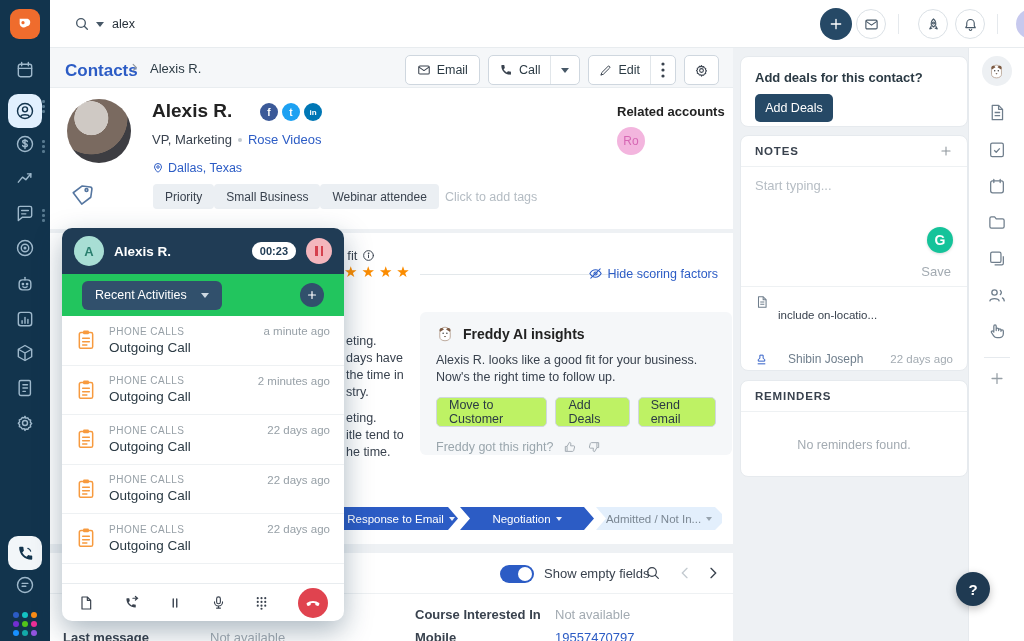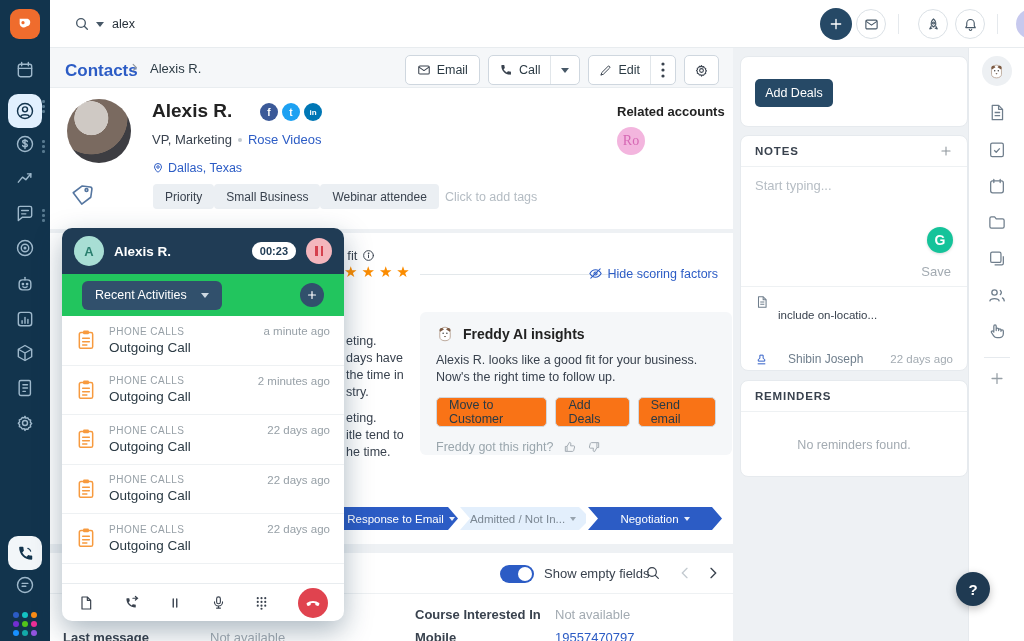--- a/index.html
+++ b/index.html
@@ -49,34 +49,34 @@
   .soc { width:18px; height:18px; border-radius:50%; color:#fff; font-size:10px; font-weight:bold; display:flex; align-items:center; justify-content:center; }
   .csub { position:absolute; left:102px; top:44px; font-size:13px; color:#39424e; display:flex; align-items:center; gap:6px; }
   .dotsep { width:4px; height:4px; border-radius:50%; background:#c3cad0; }
   .bluelink { color:#2c5cc5; }
   .cloc { position:absolute; left:102px; top:73px; font-size:12.5px; color:#2c5cc5; display:flex; align-items:center; gap:4px; }
   .tagicon { position:absolute; left:20px; top:95px; color:#5576a0; }
   .tagrow { position:absolute; left:103px; top:96px; display:flex; align-items:center; }
   .tagpill { height:25px; background:#ebeff3; border-radius:4px; font-size:12px; color:#39424e; display:flex; align-items:center; padding:0 12px; }
   .addtags { font-size:12.5px; color:#b4bcc3; margin-left:6px; }
   .relacc-label { position:absolute; left:567px; top:16px; font-size:13px; font-weight:bold; color:#222; }
-  .relacc-av { position:absolute; left:567px; top:39px; width:28px; height:28px; border-radius:50%; background:#f3b5de; color:#d667b4; font-size:14px; display:flex; align-items:center; justify-content:center;font-family:Liberation Serif, serif; }
+  .relacc-av { position:absolute; left:567px; top:39px; width:28px; height:28px; border-radius:50%; background:#f3b5de; color:#d667b4; font-size:12px; display:flex; align-items:center; justify-content:center; }
 
   
   .scorecard { position:absolute; left:50px; top:233px; width:683px; height:311px; background:#fff; }
   .fitlabel { position:absolute; left:254px; top:15px; font-size:13px; color:#39424e; display:flex; gap:5px; align-items:center; }
   .stars { position:absolute; left:294px; top:30px; font-size:15px; color:#fb8c00; letter-spacing:4px; }
   .fitline { position:absolute; left:370px; top:41px; width:238px; height:1px; background:#e3e8eb; }
   .hidelink { position:absolute; right:15px; top:33px; display:flex; gap:5px; align-items:center; font-size:12.5px; color:#2c5cc5; }
   .frag { position:absolute; left:296px; font-size:12.5px; line-height:17px; color:#39424e; }
   .freddypanel { position:absolute; left:370px; top:79px; width:312px; height:143px; background:#f5f7f9; border-radius:6px; padding:13px 16px; }
   .fp-title { display:flex; gap:9px; align-items:center; font-size:14px; font-weight:bold; color:#222; }
   .fp-body { margin-top:9px; font-size:12.5px; line-height:17px; color:#39424e; }
   .fp-actions { margin-top:11px; display:flex; gap:8px; }
-  .fp-btn { height:30px; background:#f97316; border:1px solid #cfd7df; border-radius:5px; font-size:12.5px; color:#2b3a44; display:flex; align-items:center; padding:0 12px; }
+  .fp-btn { height:30px; background:#bef264; border:1px solid #cfd7df; border-radius:5px; font-size:12.5px; color:#2b3a44; display:flex; align-items:center; padding:0 12px; }
   .fp-feedback { margin-top:13px; display:flex; gap:10px; align-items:center; font-size:12.5px; color:#9aa6ad; }
   .pipeline { position:absolute; left:294px; top:274px; display:flex; height:23px; }
   .seg { height:23px; display:flex; align-items:center; justify-content:center; gap:5px; font-size:11.5px; color:#fff; background:#2c5cc5; margin-right:2px; }
   .seg .scaret { width:0; height:0; border-left:3.5px solid transparent; border-right:3.5px solid transparent; border-top:4px solid rgba(255,255,255,.9); }
   .seg1 { width:114px; clip-path:polygon(0 0, calc(100% - 10px) 0, 100% 50%, calc(100% - 10px) 100%, 0 100%); }
   .seg2 { width:134px; clip-path:polygon(0 0, calc(100% - 10px) 0, 100% 50%, calc(100% - 10px) 100%, 0 100%, 10px 50%); }
   .seg3 { width:126px; background:#e3effc; color:#7b8793; clip-path:polygon(0 0, calc(100% - 7px) 0, 100% 30%, 100% 70%, calc(100% - 7px) 100%, 0 100%, 10px 50%); }
   .seg3 .scaret { border-top-color:#97a3ae; }
 
   
@@ -459,26 +459,26 @@
             <path d="M7 11H4v8.5h3"></path>
           </svg>
         </span>
     </div>
   </div>
   <div class="pipeline">
     <div class="seg seg1">
         <span>Response to Email</span>
         <i class="scaret"></i>
       </div>
+    <div class="seg seg2">
+        <span>Negotiation</span>
+        <i class="scaret"></i>
+      </div>
     <div class="seg seg3">
         <span>Admitted / Not In...</span>
-        <i class="scaret"></i>
-      </div>
-    <div class="seg seg2">
-        <span>Negotiation</span>
         <i class="scaret"></i>
       </div>
   </div>
 </div>
 
 <div class="detailscard">
   <div class="togglerow">
     <span class="toggle">
         <i></i>
       </span>
@@ -643,20 +643,21 @@
     <span class="endcall">
         <svg width="16" height="16" viewBox="0 0 24 24" fill="#fff">
           <path d="M12 9c-3.5 0-6.7 1.1-9.2 3-.4.3-.6.9-.4 1.4l1 2.4c.2.5.8.8 1.3.6l3-1c.5-.2.8-.6.8-1.1v-1.6c1.1-.4 2.3-.6 3.5-.6s2.4.2 3.5.6v1.6c0 .5.3.9.8 1.1l3 1c.5.2 1.1-.1 1.3-.6l1-2.4c.2-.5 0-1.1-.4-1.4C18.7 10.1 15.5 9 12 9z"></path>
         </svg>
       </span>
   </div>
 </div>
 
 <div class="rpanel">
   <div class="rcard rcard1">
+    <div class="r-q">Add deals for this contact?</div>
     <div class="adddeals">Add Deals</div>
   </div>
   <div class="rcard rcard2">
     <div class="rhead">
       <span>NOTES</span>
       <span class="rplus">
           <svg width="14" height="14" viewBox="0 0 24 24" fill="none" stroke="currentColor" stroke-width="1.8" stroke-linecap="round">
             <path d="M12 5v14M5 12h14"></path>
           </svg>
         </span>

